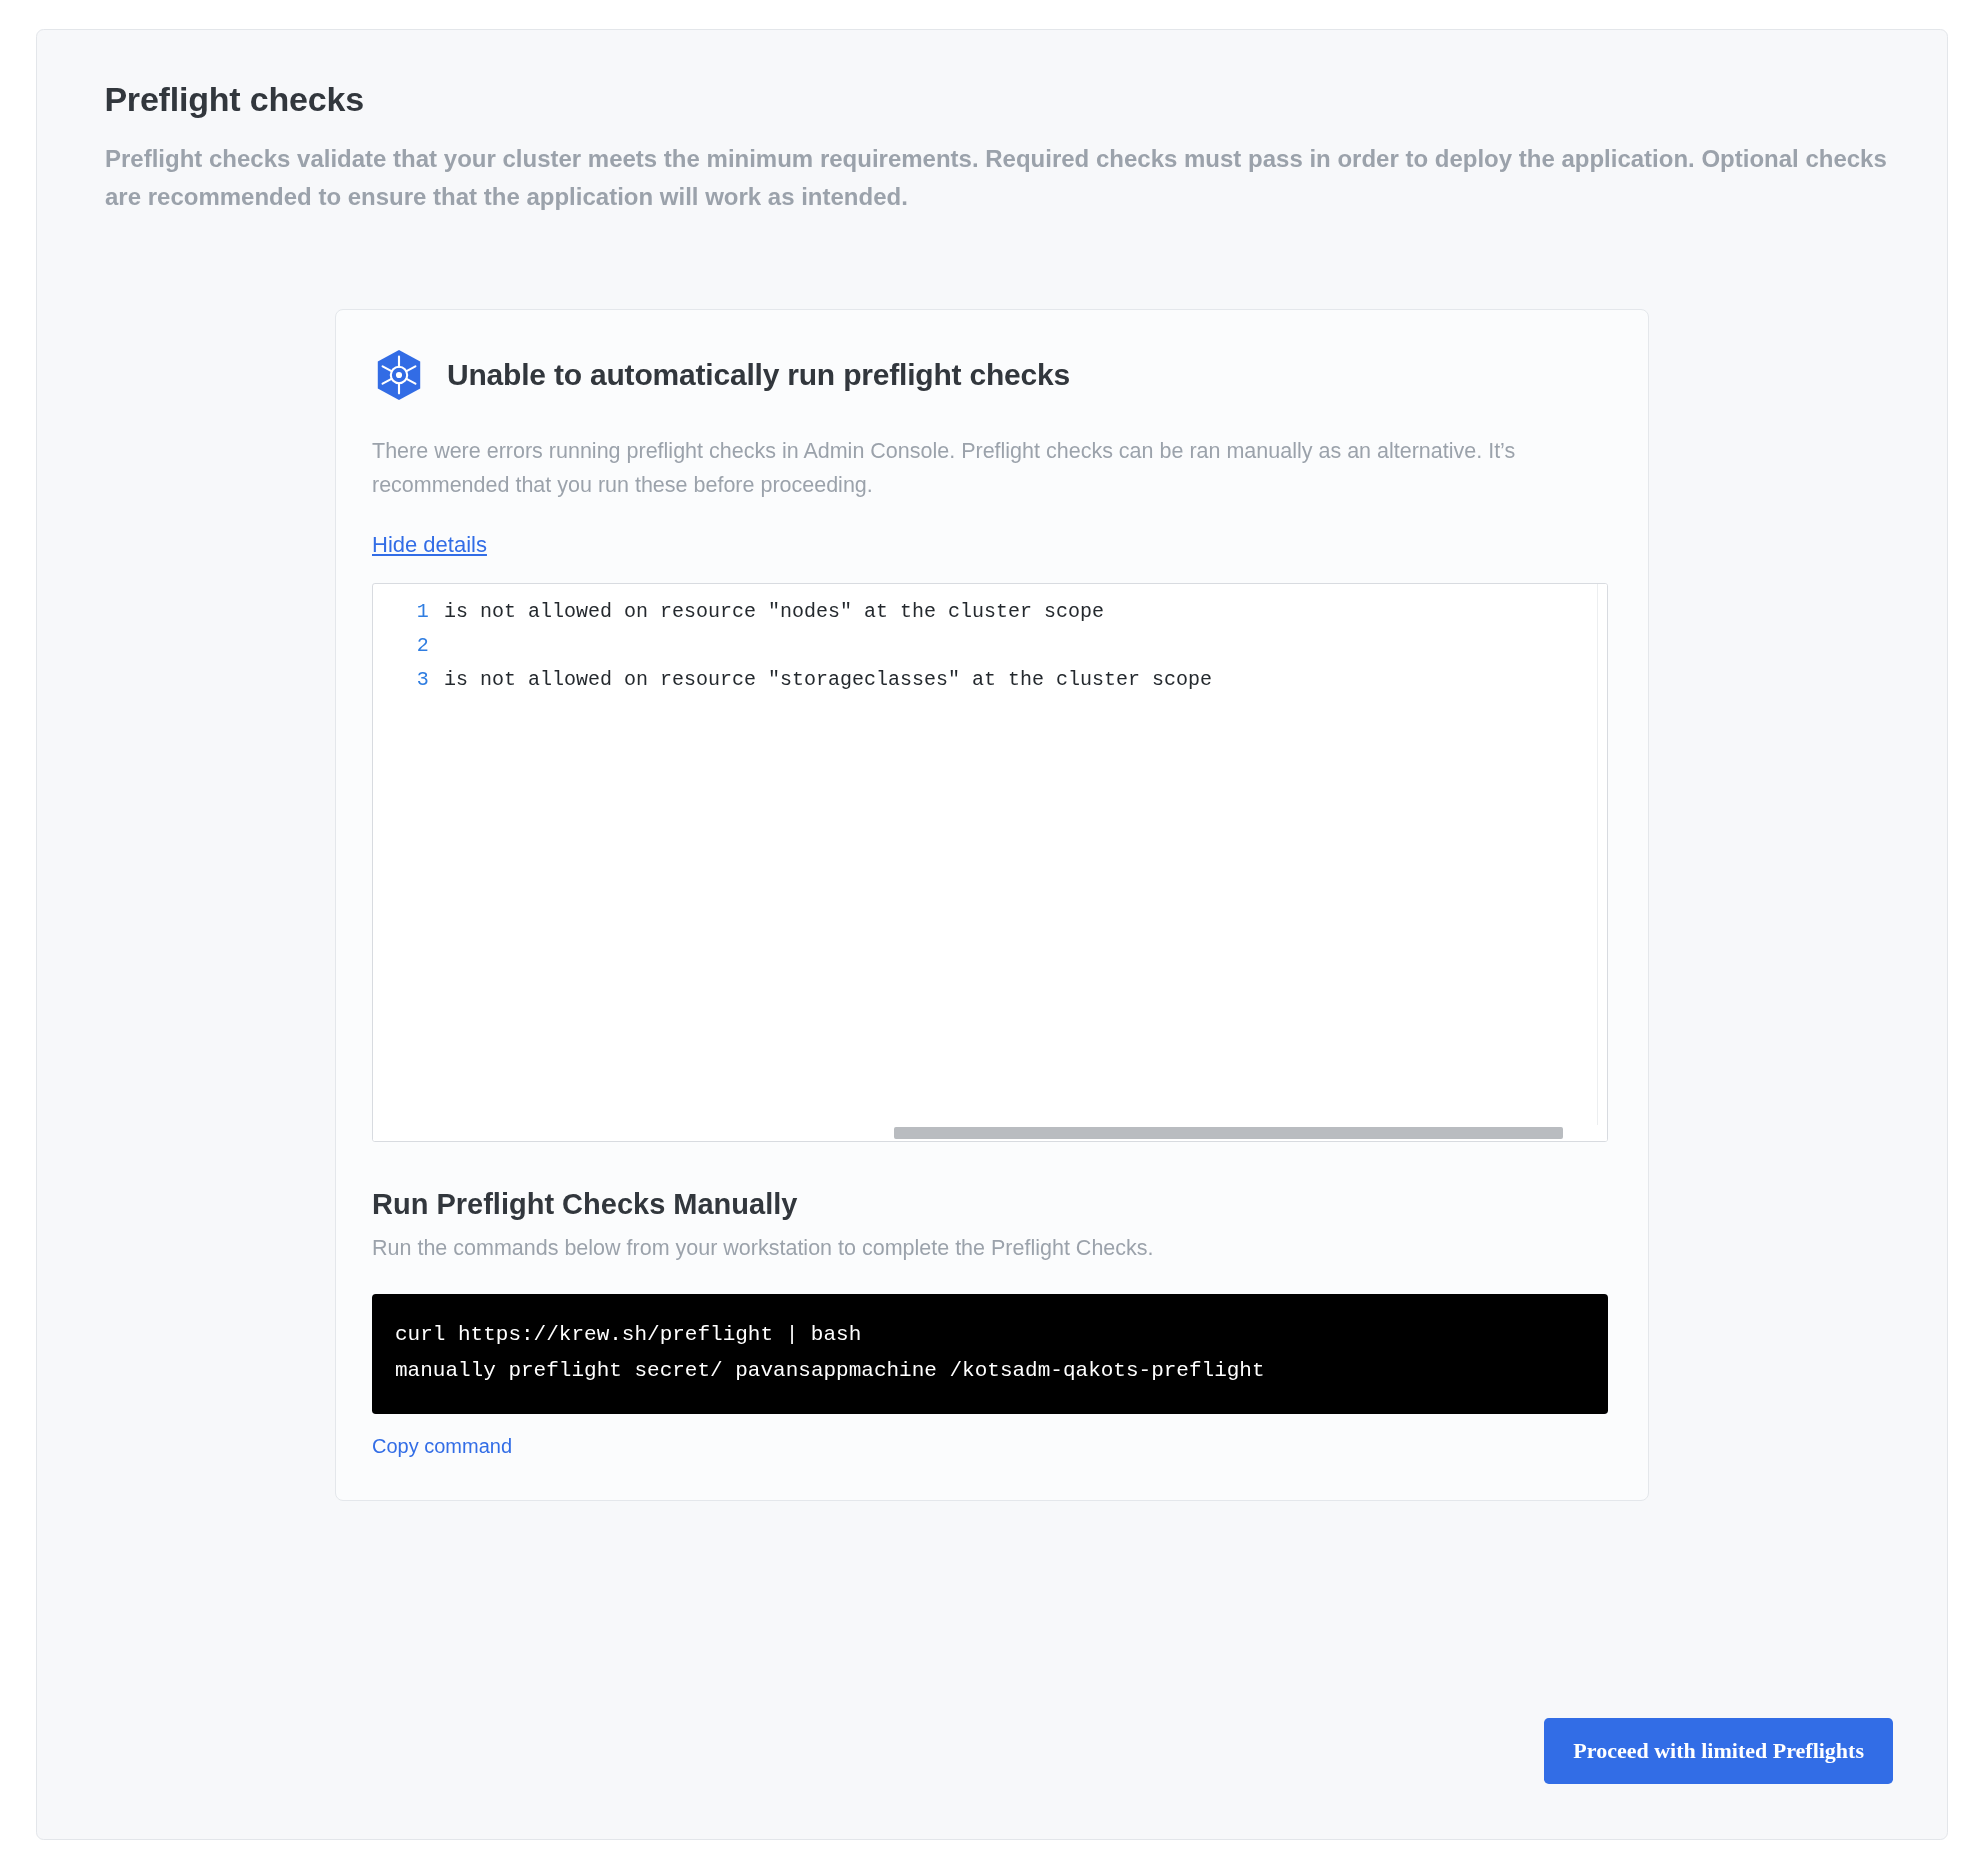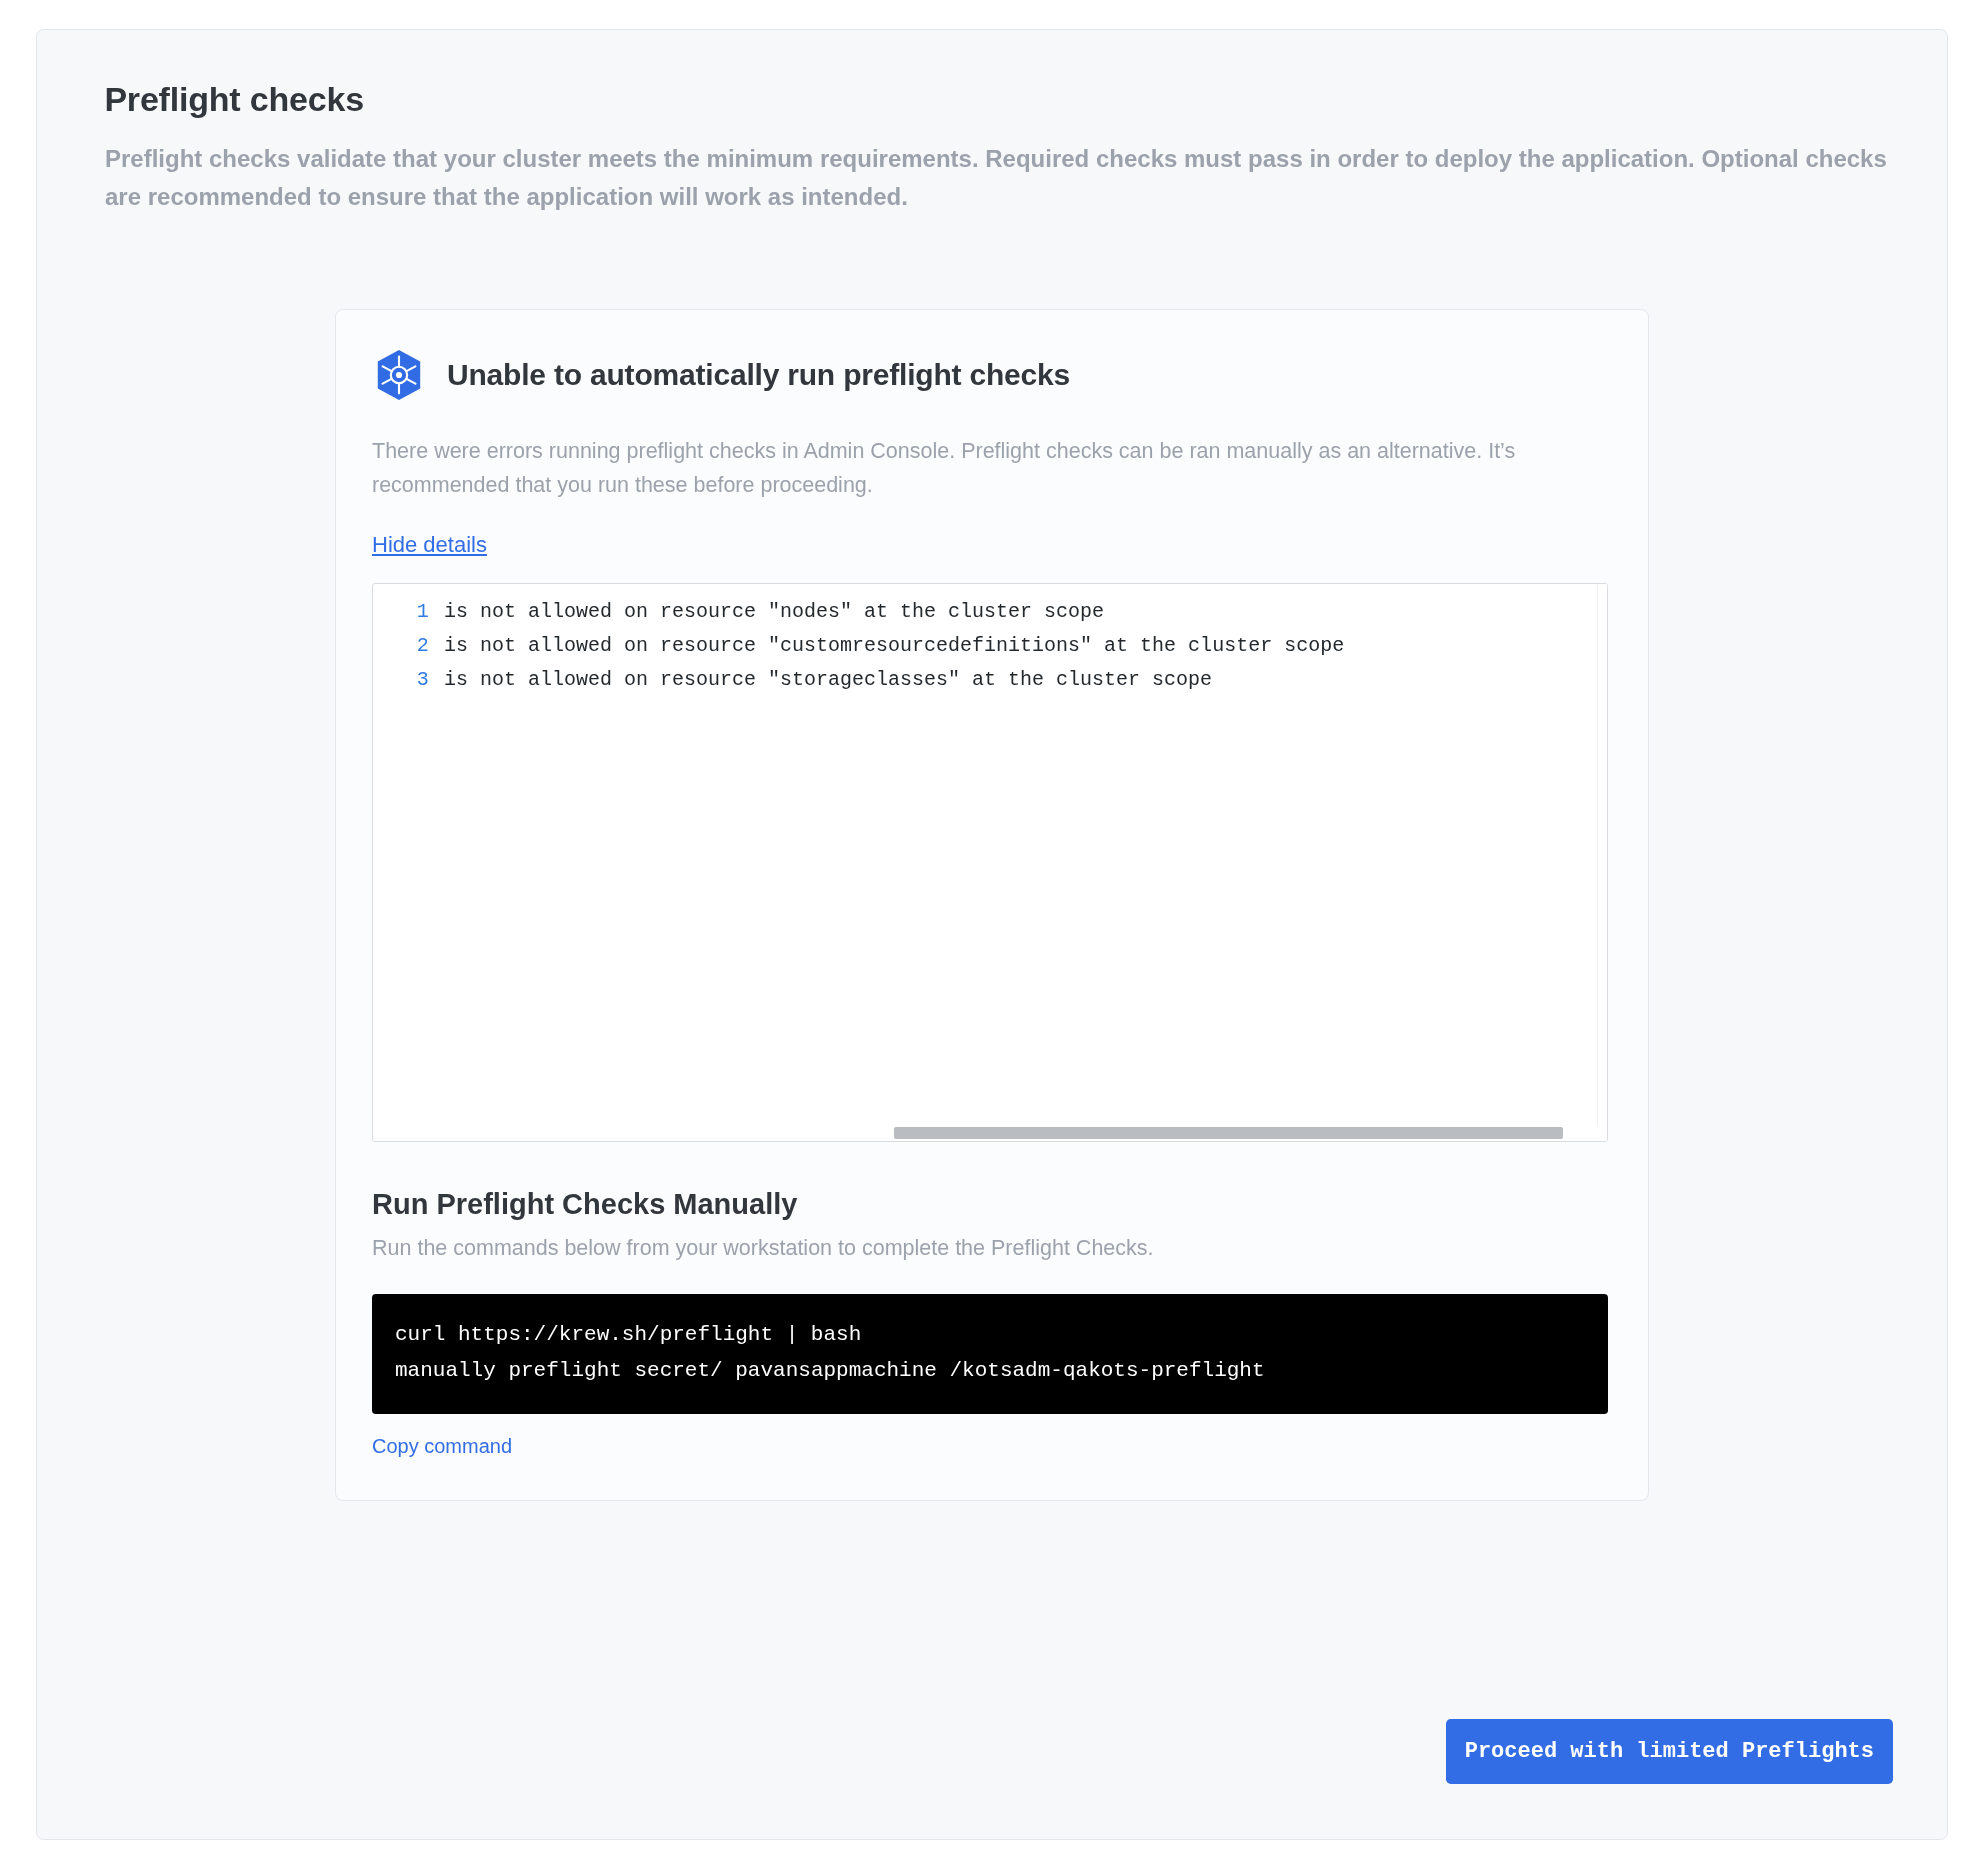--- a/index.html
+++ b/index.html
@@ -212,23 +212,23 @@
     bottom: 55px;
   }
 
   .primary-btn {
     background: #326de6;
     color: #ffffff;
     font-size: 22px;
     font-weight: bold;
     border: none;
     border-radius: 4.8px;
-    padding: 20px 19px;
+    padding: 20px 29px;
     cursor: pointer;
-    font-family: Liberation Mono, monospace;
+    font-family: Liberation Serif, serif;
   }
 </style>
 </head>
 <body>
 
 <div class="page">
   <div class="panel">
 
     <div class="page-title">Preflight checks</div>
     <div class="page-desc">Preflight checks validate that your cluster meets the minimum requirements. Required checks must pass in order to deploy the application. Optional checks are recommended to ensure that the application will work as intended.</div>
@@ -259,21 +259,20 @@
       <a class="link">Hide details</a>
 
       <div class="code-view">
         <div class="code-lines">
           <div class="code-line">
             <span class="gutter">1</span>
             <span class="code-text">is not allowed on resource "nodes" at the cluster scope</span>
           </div>
           <div class="code-line">
             <span class="gutter">2</span>
-            <span class="code-text">is not allowed on resource "customresourcedefinitions" at the cluster scope</span>
           </div>
           <div class="code-line">
             <span class="gutter">3</span>
             <span class="code-text">is not allowed on resource "storageclasses" at the cluster scope</span>
           </div>
         </div>
         <div class="code-vscroll"></div>
         <div class="code-hscroll-track">
           <div class="code-hscroll-thumb"></div>
         </div>

